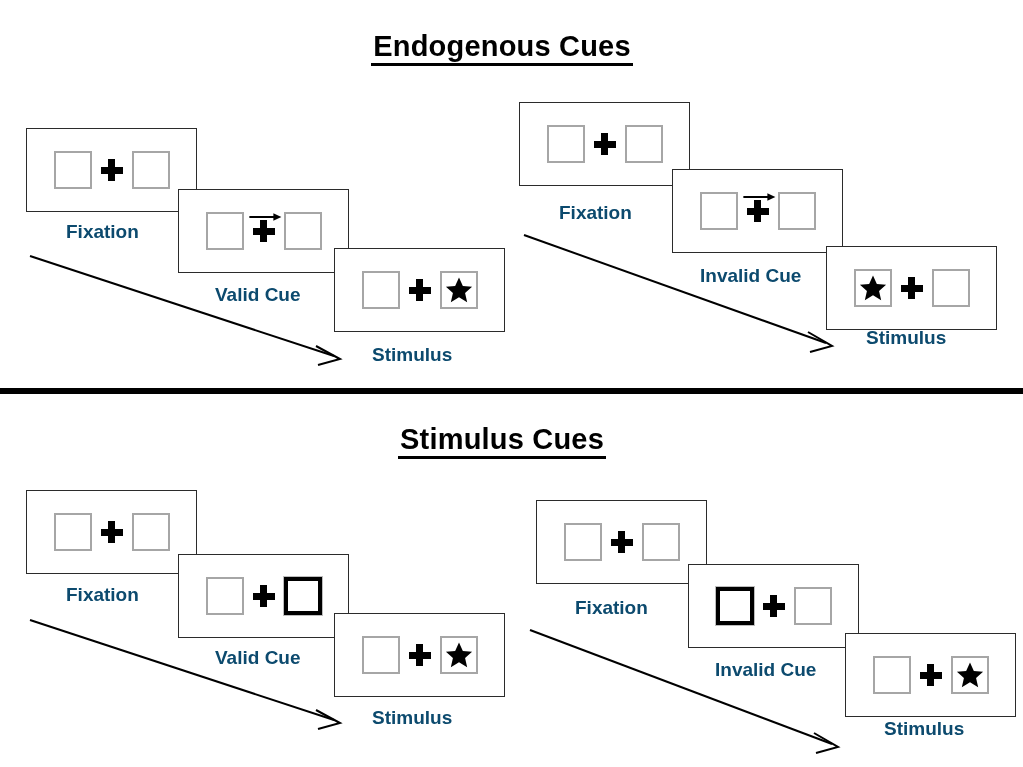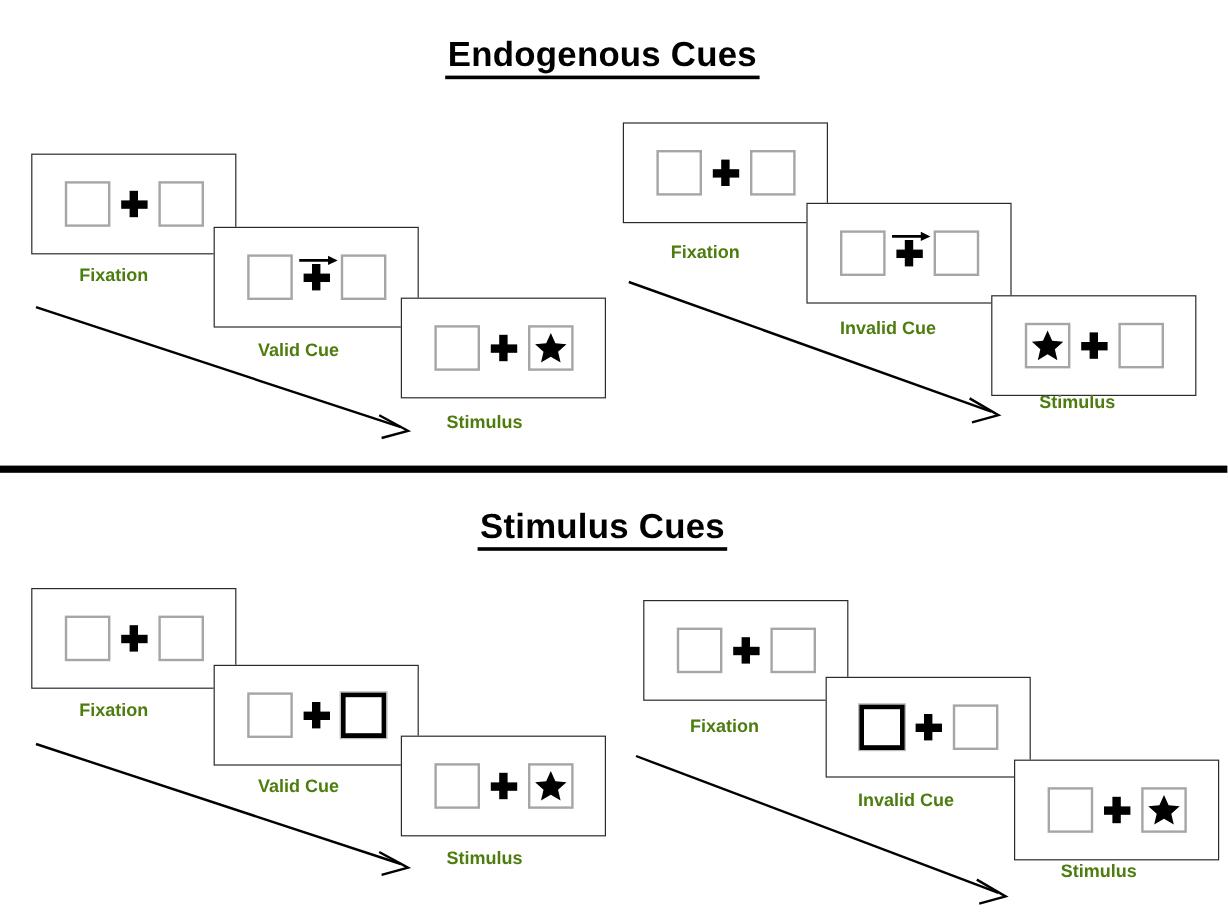--- a/index.html
+++ b/index.html
@@ -129,23 +129,23 @@
     transform: translateX(-46%);
     width: 34px;
     height: 12px;
     pointer-events: none;
   }
 
   
   .trial-label {
     position: absolute;
     font-weight: bold;
-    font-size: 15px;
+    font-size: 19px;
     white-space: nowrap;
-    color: #4d7c0f;
+    color: #0c4a6e;
   }
 
   
   .flow-arrow {
     position: absolute;
     pointer-events: none;
   }
 </style>
 </head>
 <body>

